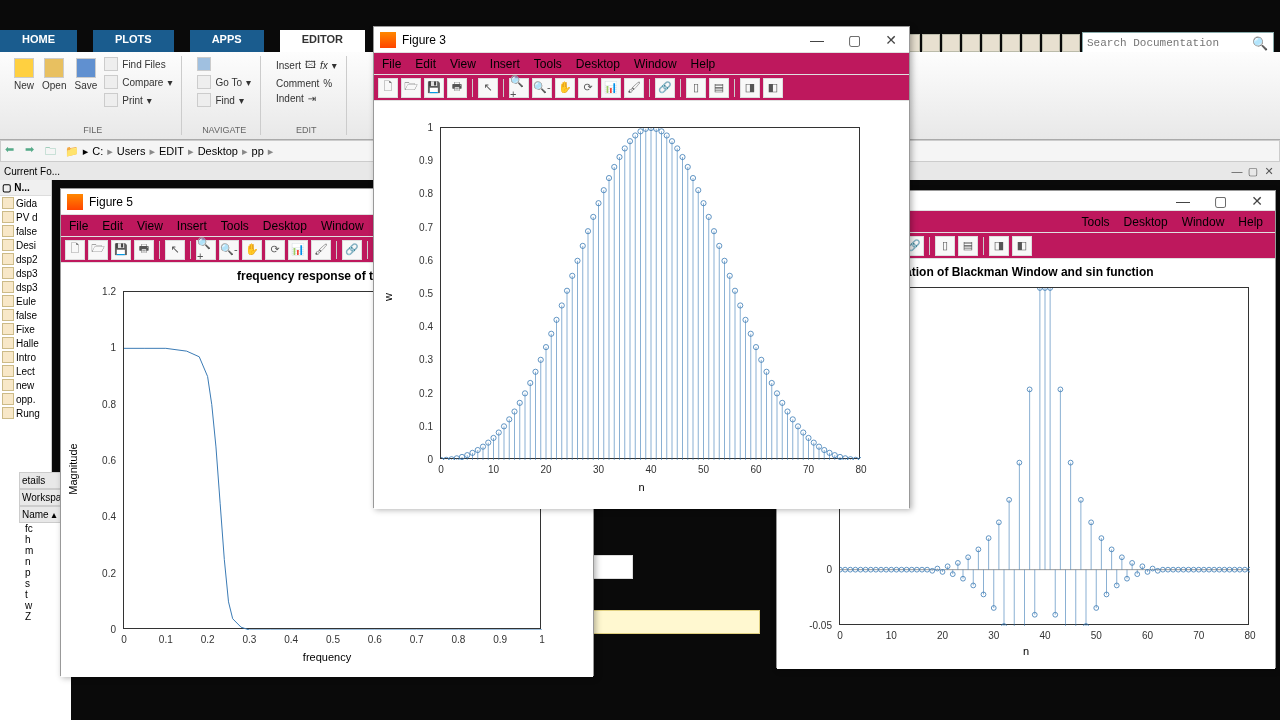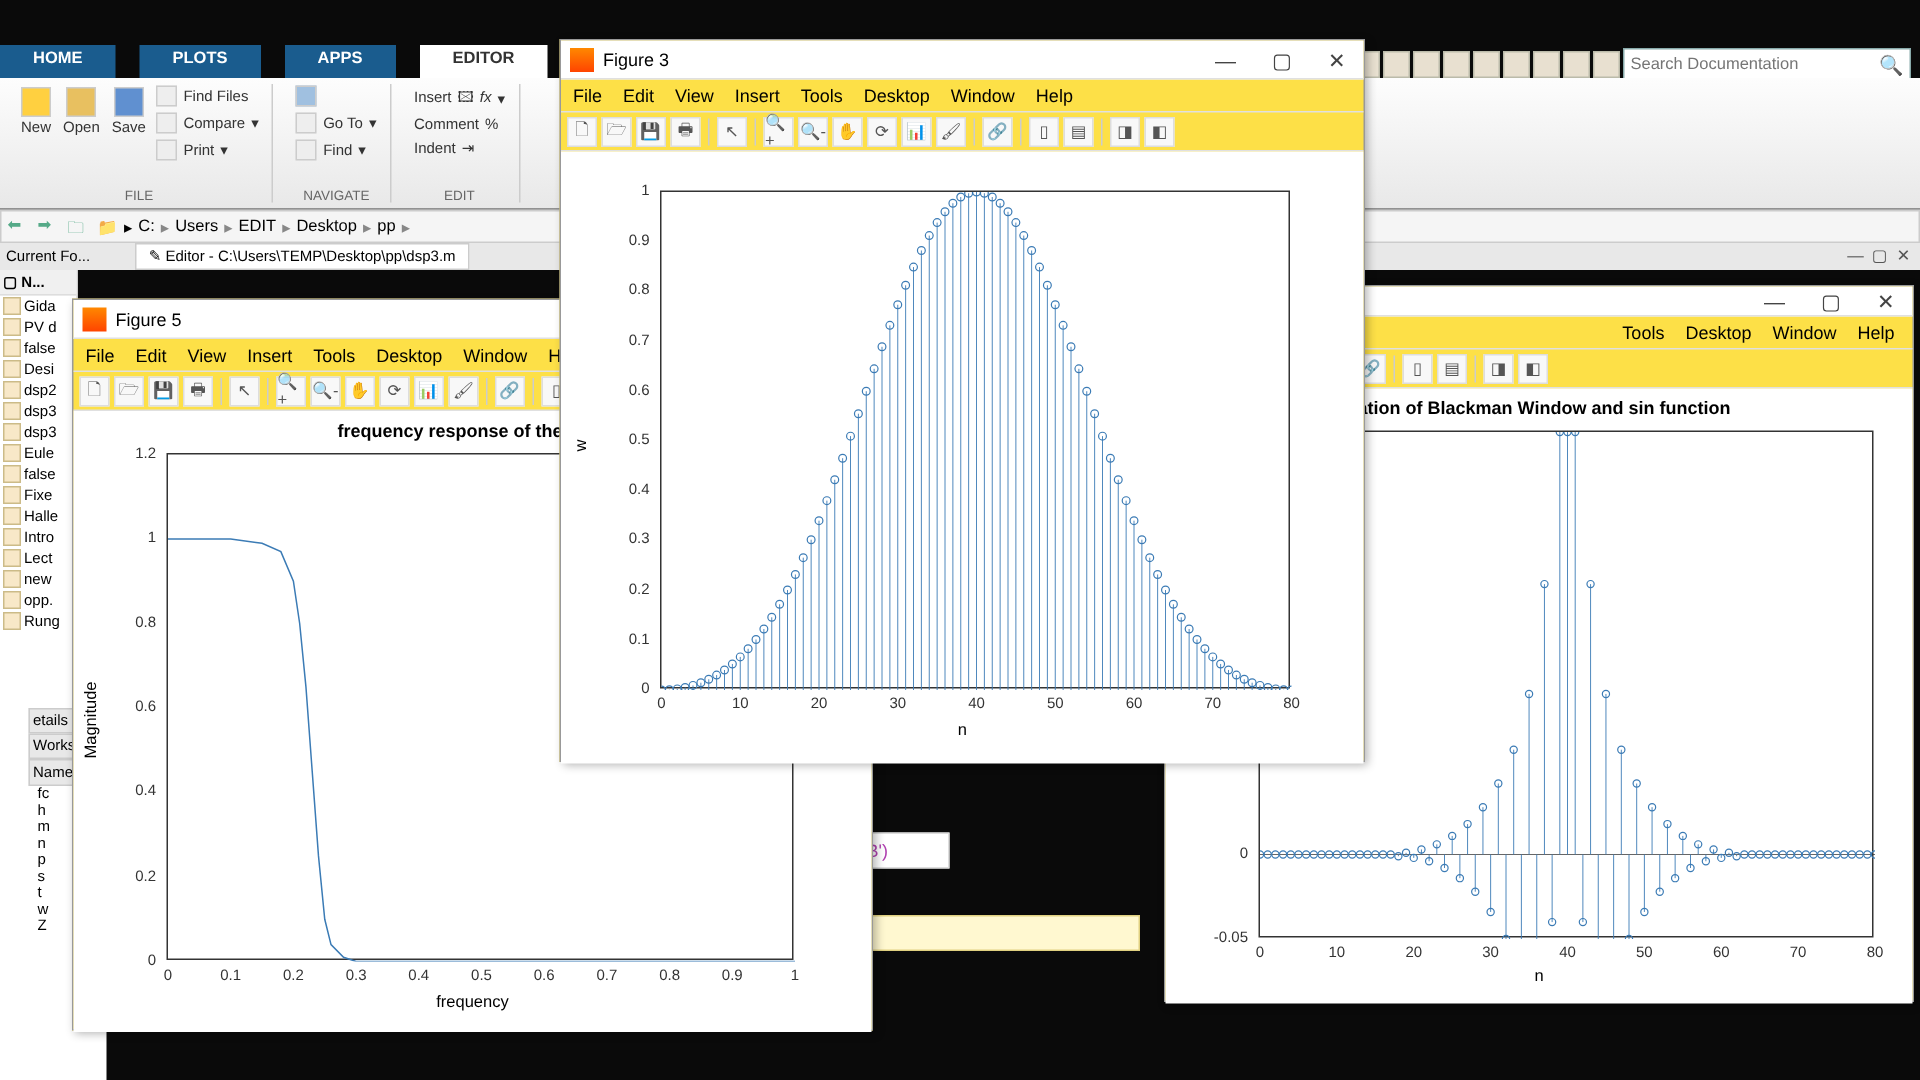--- a/index.html
+++ b/index.html
@@ -9,21 +9,21 @@
 .tab.active{background:#fff;color:#333;}
 .ribbon{position:absolute;top:52px;left:0;right:0;height:88px;background:linear-gradient(#fdfdfd,#e8e8e8);border-bottom:1px solid #aaa;display:flex;padding:4px;gap:6px;}
 .rgroup{display:flex;flex-direction:column;align-items:center;border-right:1px solid #ccc;padding:0 8px;}
 .rgroup .items{display:flex;gap:4px;flex:1;}
 .rgroup .lbl{font-size:9px;color:#666;}
 .ribbtn{display:flex;flex-direction:column;align-items:center;gap:2px;font-size:10px;color:#333;padding:2px;cursor:pointer;}
 .ribbtn .ico{width:20px;height:20px;background:#eee;border:1px solid #ccc;}
 .smallbtn{display:flex;align-items:center;gap:4px;font-size:10px;color:#333;padding:1px;cursor:pointer;}
 .smallbtn .ico{width:14px;height:14px;background:#eee;border:1px solid #ccc;}
 .searchbar{position:absolute;top:32px;right:6px;height:22px;width:192px;background:#fff;border:1px solid #8aa;display:flex;align-items:center;padding:0 4px;}
-.searchbar input{border:none;outline:none;font-size:11px;flex:1;}
+.searchbar input{border:none;outline:none;font-size:11px;flex:1;font-family:Liberation Mono, monospace;}
 .searchbar .mag{color:#5b8ab5;font-size:13px;}
 .quickbar{position:absolute;top:32px;right:200px;height:22px;display:flex;gap:2px;align-items:center;}
 .qbtn{width:18px;height:18px;background:#e8e0d0;border:1px solid #bba;cursor:pointer;}
 .pathbar{position:absolute;top:140px;left:0;right:0;height:22px;background:#f5f5f5;border:1px solid #ccc;display:flex;align-items:center;gap:4px;padding:0 4px;font-size:11px;}
 .pathbar .nav{width:16px;height:16px;cursor:pointer;color:#5a8;}
 .pathbar .crumb{cursor:pointer;}
 .pathbar .sep{color:#888;}
 .tabbar2{position:absolute;top:162px;left:0;right:0;height:18px;background:#e8e8e8;display:flex;align-items:center;font-size:10px;padding-left:4px;}
 .tabbar2 .tb{padding:2px 8px;background:#fff;border:1px solid #ccc;font-size:10px;}
 .winctl{position:absolute;right:4px;display:flex;gap:2px;}
@@ -31,21 +31,21 @@
 
 .sidebar{position:absolute;top:180px;left:0;width:52px;bottom:0;background:#fff;border-right:1px solid #ccc;}
 .sidebar .hdr{font-size:10px;padding:2px;font-weight:bold;background:#f0f0f0;border-bottom:1px solid #ddd;}
 .sidebar .fitem{display:flex;align-items:center;gap:2px;font-size:10px;padding:1px 2px;cursor:pointer;white-space:nowrap;overflow:hidden;}
 .sidebar .fico{width:12px;height:12px;background:#f8e8c8;border:1px solid #cb8;flex-shrink:0;}
 .sidebar2{position:absolute;top:476px;left:0;width:52px;bottom:0;background:#fff;}
 .sidebar2 .hdr{font-size:10px;padding:2px;background:#e8e8e8;border:1px solid #ccc;}
 .vitems .v{font-size:10px;padding:0 6px;cursor:pointer;}
 
 
-.figwin{position:absolute;background:#fde047;border:1px solid #999;box-shadow:2px 2px 6px rgba(0,0,0,.3);}
+.figwin{position:absolute;background:#be185d;border:1px solid #999;box-shadow:2px 2px 6px rgba(0,0,0,.3);}
 .figtitle{height:26px;background:#fff;display:flex;align-items:center;padding:0 6px;font-size:12px;border-bottom:1px solid #e0e0e0;}
 .figtitle .ficon{width:16px;height:16px;background:linear-gradient(#f80,#f40);margin-right:6px;}
 .figtitle .fctl{margin-left:auto;display:flex;gap:12px;}
 .figtitle .fctl span{cursor:pointer;font-size:14px;color:#444;padding:0 6px;}
 .figmenu{height:22px;display:flex;gap:14px;padding:0 8px;align-items:center;font-size:12px;border-bottom:1px solid #e0e0e0;}
 .figmenu span{cursor:pointer;}
 .figtool{height:26px;display:flex;gap:3px;padding:0 4px;align-items:center;border-bottom:1px solid #e0e0e0;}
 .tbtn{width:20px;height:20px;border:1px solid #ddd;background:#f8f8f8;cursor:pointer;display:flex;align-items:center;justify-content:center;font-size:11px;color:#555;}
 .tsep{width:1px;height:18px;background:#ccc;margin:0 2px;}
 .plotarea{position:relative;background:#fff;}
@@ -144,21 +144,20 @@
  <span class="crumb">C:</span><span class="sep">▸</span>
  <span class="crumb">Users</span><span class="sep">▸</span>
  <span class="crumb">EDIT</span><span class="sep">▸</span>
  <span class="crumb">Desktop</span><span class="sep">▸</span>
  <span class="crumb">pp</span><span class="sep">▸</span>
 </div>
 
 <div class="tabbar2">
   <span>Current Fo...</span>
   <span style="width:30px"></span>
-  <span class="tb">✎ <span>Editor - C:\Users\TEMP\Desktop\pp\dsp3.m</span></span>
   <div class="winctl">
       <span>—</span>
       <span>▢</span>
       <span>✕</span>
     </div>
 </div>
 
 <div class="sidebar">
  <div class="hdr">▢ <span>N...</span></div>
  <div id="filelist">
@@ -241,21 +240,21 @@
       <div class="v">s</div>
       <div class="v">t</div>
       <div class="v">w</div>
       <div class="v">Z</div>
     </div>
 </div>
 
 <div style="position:absolute;top:555px;left:560px;background:#fff;border:1px solid #ddd;padding:4px 40px 4px 10px;font-family:monospace;font-size:12px;"><span style="color:#b040b0">dB')</span></div>
 <div style="position:absolute;top:610px;left:530px;width:230px;height:24px;background:#fff8d0;border:1px solid #e0d080;"></div>
 
-<div class="figwin" style="top:188px;left:48px;width:534px;height:488px;margin-top:11px;">
+<div class="figwin" style="top:188px;left:60px;width:534px;height:488px;">
  <div class="figtitle">
    <div class="ficon"></div>
    <span>Figure 5</span>
  </div>
  <div class="figmenu" id="fig5menu">
       <span>File</span>
       <span>Edit</span>
       <span>View</span>
       <span>Insert</span>
       <span>Tools</span>

